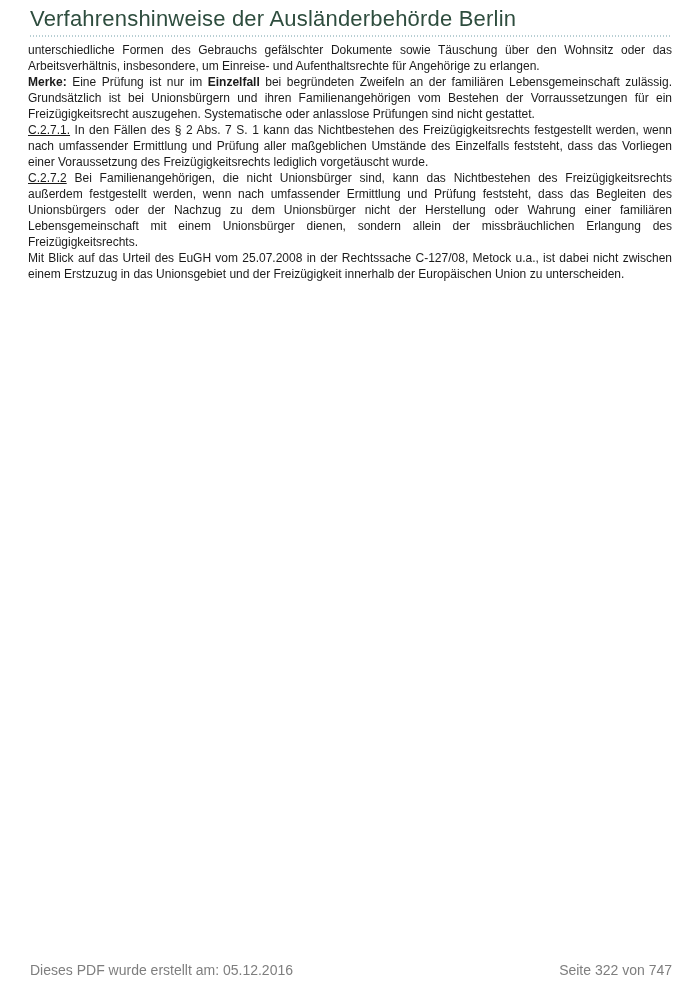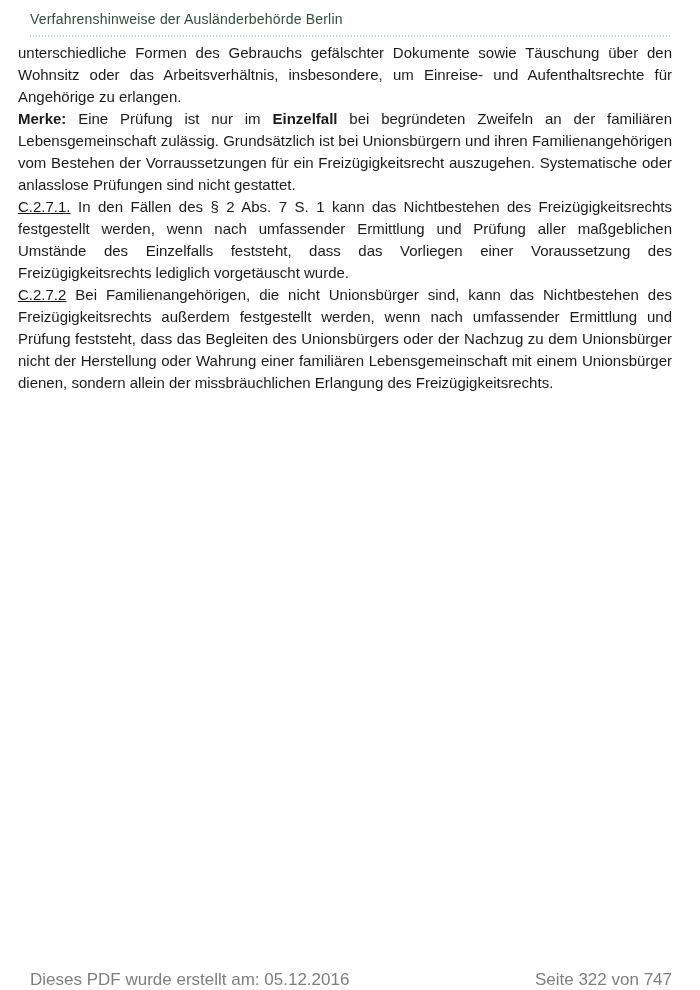--- a/index.html
+++ b/index.html
@@ -17,79 +17,79 @@
     background: var(--bg, #ffffff);
   }
   header {
     position: absolute;
     top: 8px;
     left: 30px;
     right: 28px;
   }
   h1[data-name="page-title"] {
     margin: 0;
-    font-size: 14px;
+    font-size: 22px;
     line-height: 22px;
     font-weight: normal;
     letter-spacing: 0.2px;
     color: var(--title-color, #2e4d3e);
   }
   .divider {
     margin-top: 5px;
     height: 2px;
     background-image: repeating-linear-gradient(
       to right,
       var(--divider-color, #b7ced3) 0 1px,
       transparent 1px 3px
     );
   }
   main[data-name="document-body"] {
     position: absolute;
     top: 42px;
-    left: 18px;
+    left: 28px;
     right: 28px;
     color: var(--body-color, #1b1b1b);
-    font-size: 15px;
-    line-height: 22px;
+    font-size: 12px;
+    line-height: 16px;
   }
   main p.para {
     margin: 0;
     text-align: justify;
     hyphens: none;
   }
   .bold { font-weight: bold; margin-top: 8px; }
   .bold-underline { font-weight: normal; text-decoration: underline; }
   footer {
     position: absolute;
     left: 30px;
     right: 28px;
     top: 963px;
     display: flex;
     justify-content: space-between;
     color: var(--footer-color, #7e7e7e);
-    font-size: 17px;
+    font-size: 14px;
     line-height: 14px;
-    margin-top: 10px;
   }
 </style>
 </head>
 <body>
 
 <div class="page" data-name="pdf-page">
 
   <header data-name="page-header">
     <h1 data-name="page-title">Verfahrenshinweise der Ausländerbehörde Berlin</h1>
     <div class="divider" data-name="title-divider"></div>
   </header>
 
   <main data-name="document-body">
       <p class="para" data-name="paragraph"><span data-name="text-segment">unterschiedliche Formen des Gebrauchs gefälschter Dokumente sowie Täuschung über den Wohnsitz oder das Arbeitsverhältnis, insbesondere, um Einreise- und Aufenthaltsrechte für Angehörige zu erlangen.</span></p>
       <p class="para" data-name="paragraph"><span class="bold" data-name="text-segment">Merke:</span><span data-name="text-segment"> Eine Prüfung ist nur im </span><span class="bold" data-name="text-segment">Einzelfall</span><span data-name="text-segment"> bei begründeten Zweifeln an der familiären Lebensgemeinschaft zulässig. Grundsätzlich ist bei Unionsbürgern und ihren Familienangehörigen vom Bestehen der Vorraussetzungen für ein Freizügigkeitsrecht auszugehen. Systematische oder anlasslose Prüfungen sind nicht gestattet.</span></p>
       <p class="para" data-name="paragraph"><span class="bold-underline" data-name="section-ref">C.2.7.1.</span><span data-name="text-segment"> In den Fällen des § 2 Abs. 7 S. 1 kann das Nichtbestehen des Freizügigkeitsrechts festgestellt werden, wenn nach umfassender Ermittlung und Prüfung aller maßgeblichen Umstände des Einzelfalls feststeht, dass das Vorliegen einer Voraussetzung des Freizügigkeitsrechts lediglich vorgetäuscht wurde.</span></p>
       <p class="para" data-name="paragraph"><span class="bold-underline" data-name="section-ref">C.2.7.2</span><span data-name="text-segment"> Bei Familienangehörigen, die nicht Unionsbürger sind, kann das Nichtbestehen des Freizügigkeitsrechts außerdem festgestellt werden, wenn nach umfassender Ermittlung und Prüfung feststeht, dass das Begleiten des Unionsbürgers oder der Nachzug zu dem Unionsbürger nicht der Herstellung oder Wahrung einer familiären Lebensgemeinschaft mit einem Unionsbürger dienen, sondern allein der missbräuchlichen Erlangung des Freizügigkeitsrechts.</span></p>
+      <p class="para" data-name="paragraph"><span data-name="text-segment">Mit Blick auf das Urteil des EuGH vom 25.07.2008 in der Rechtssache C-127/08, Metock u.a., ist dabei nicht zwischen einem Erstzuzug in das Unionsgebiet und der Freizügigkeit innerhalb der Europäischen Union zu unterscheiden.</span></p>
     </main>
 
   <footer data-name="page-footer">
     <span data-name="footer-created-date">Dieses PDF wurde erstellt am: 05.12.2016</span>
     <span data-name="footer-page-number">Seite 322 von 747</span>
   </footer>
 
 </div>
 
 </body></html>

